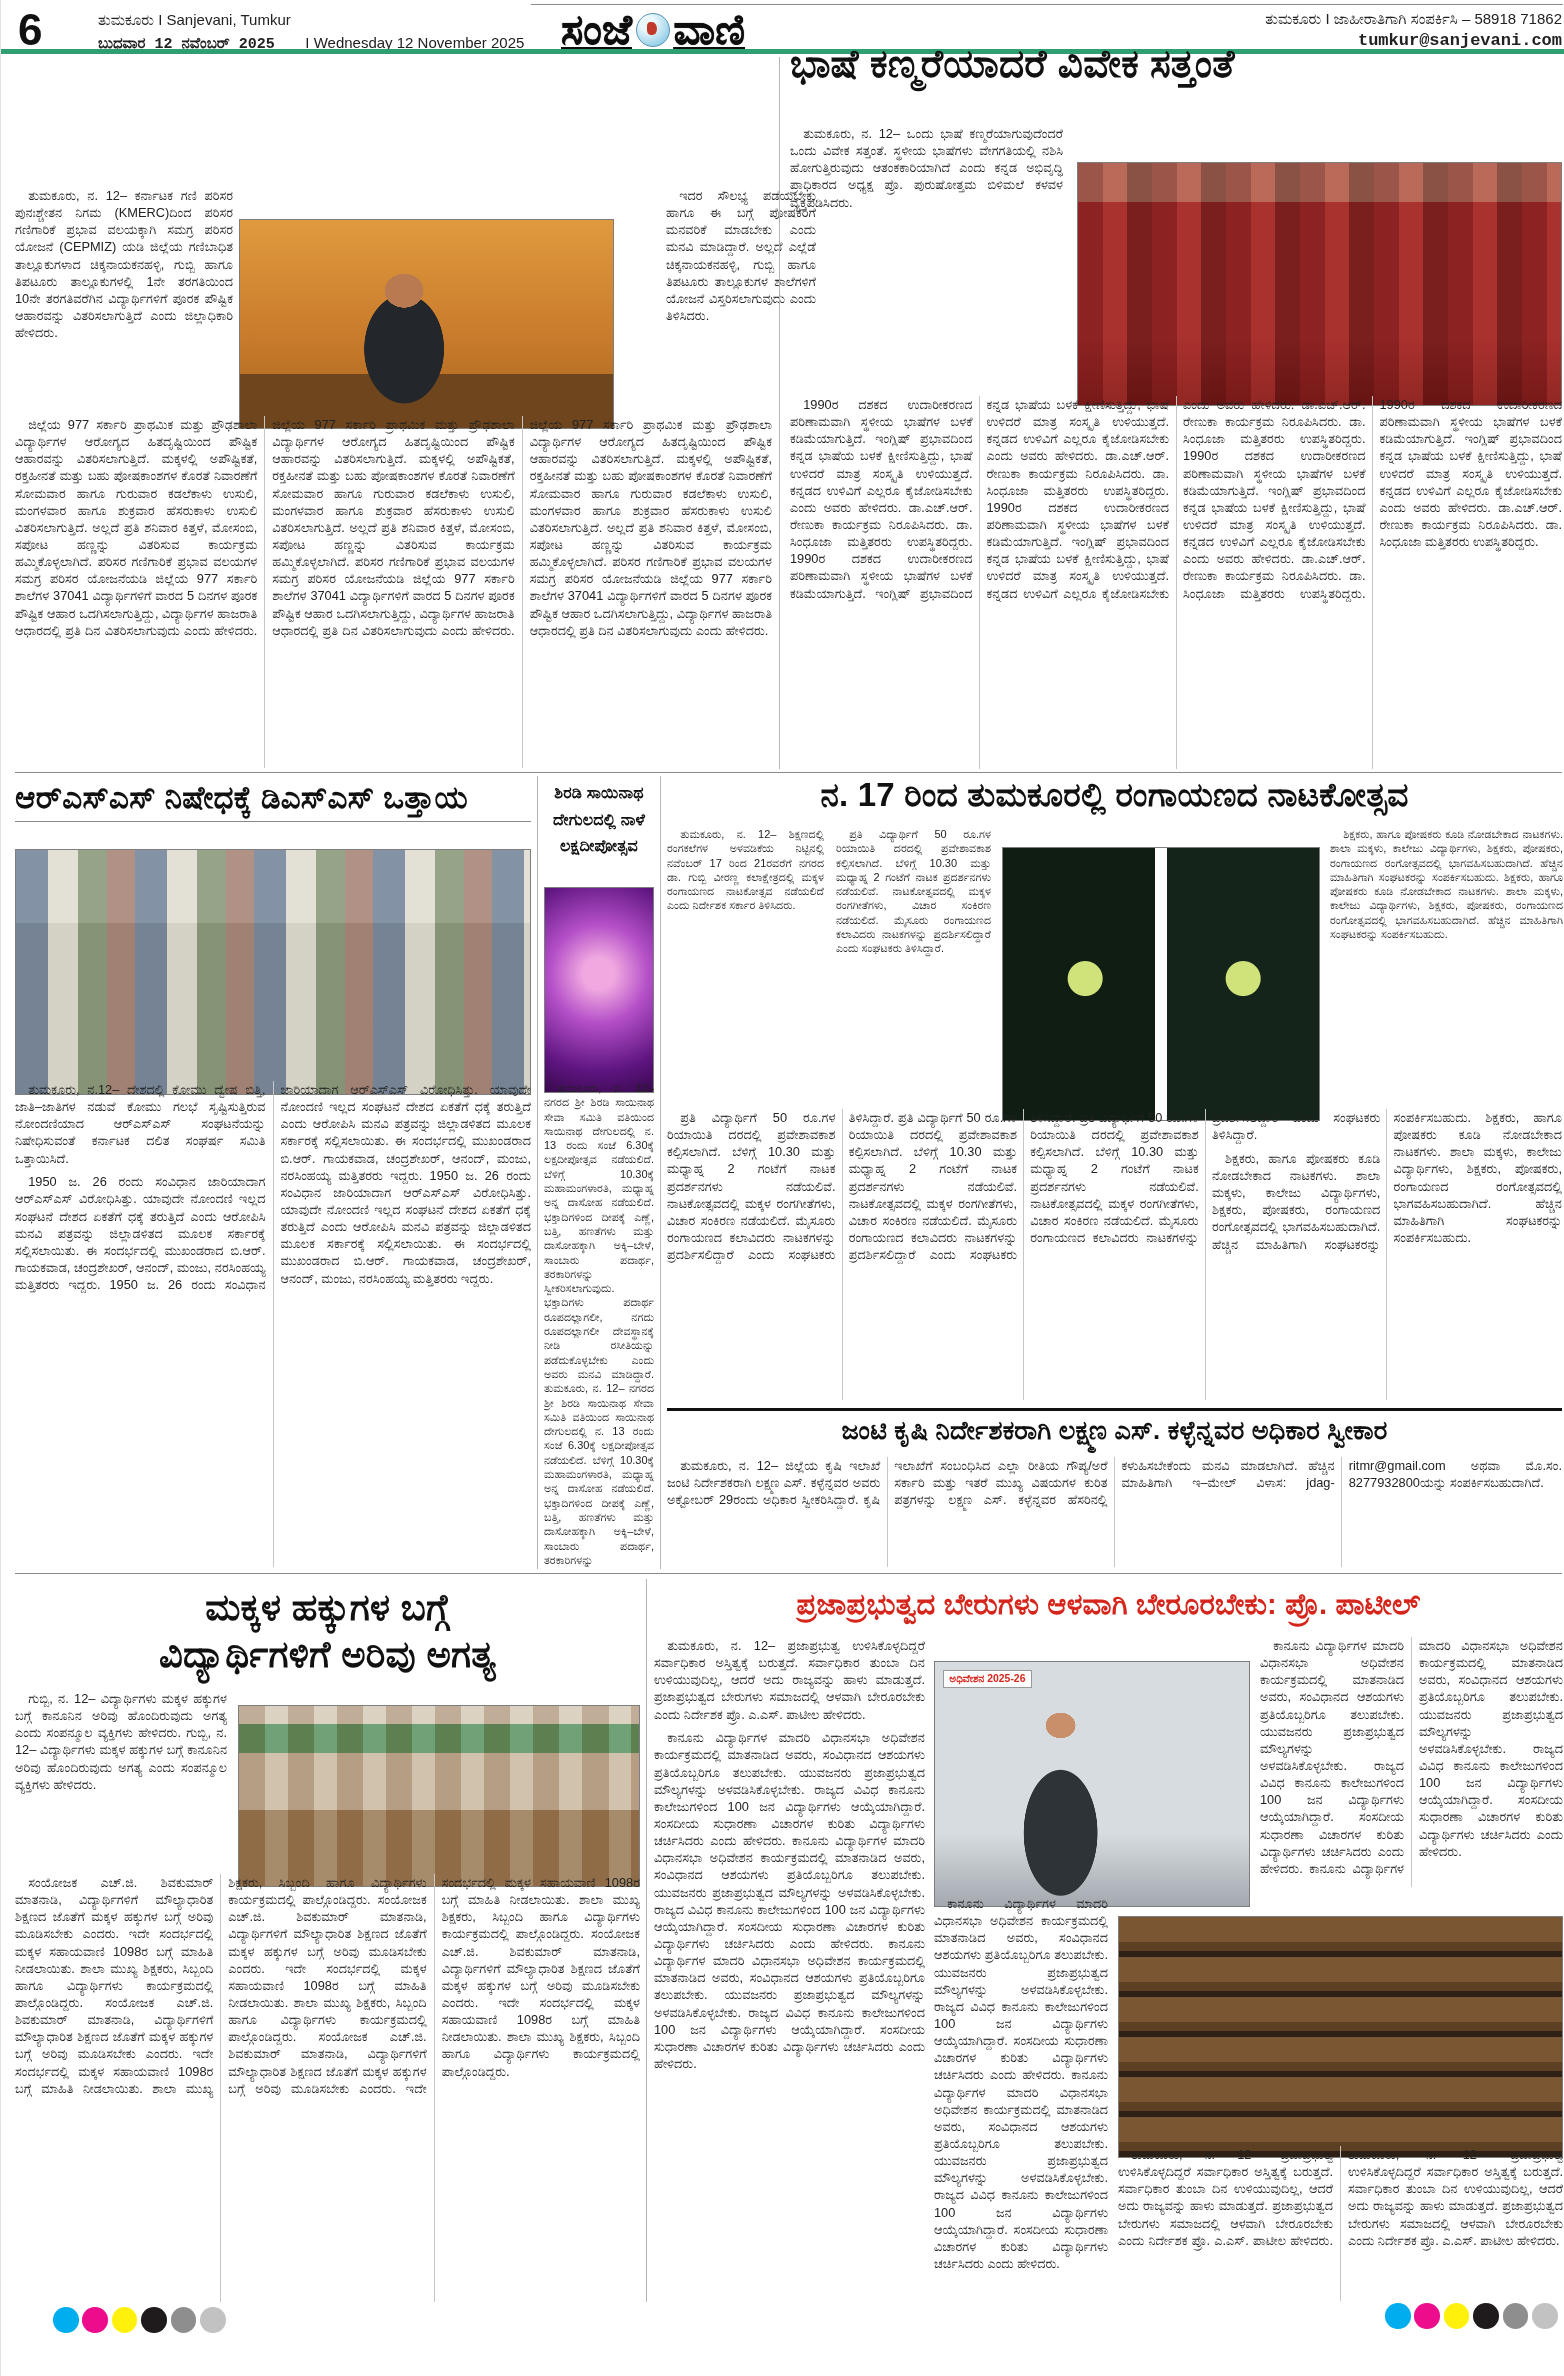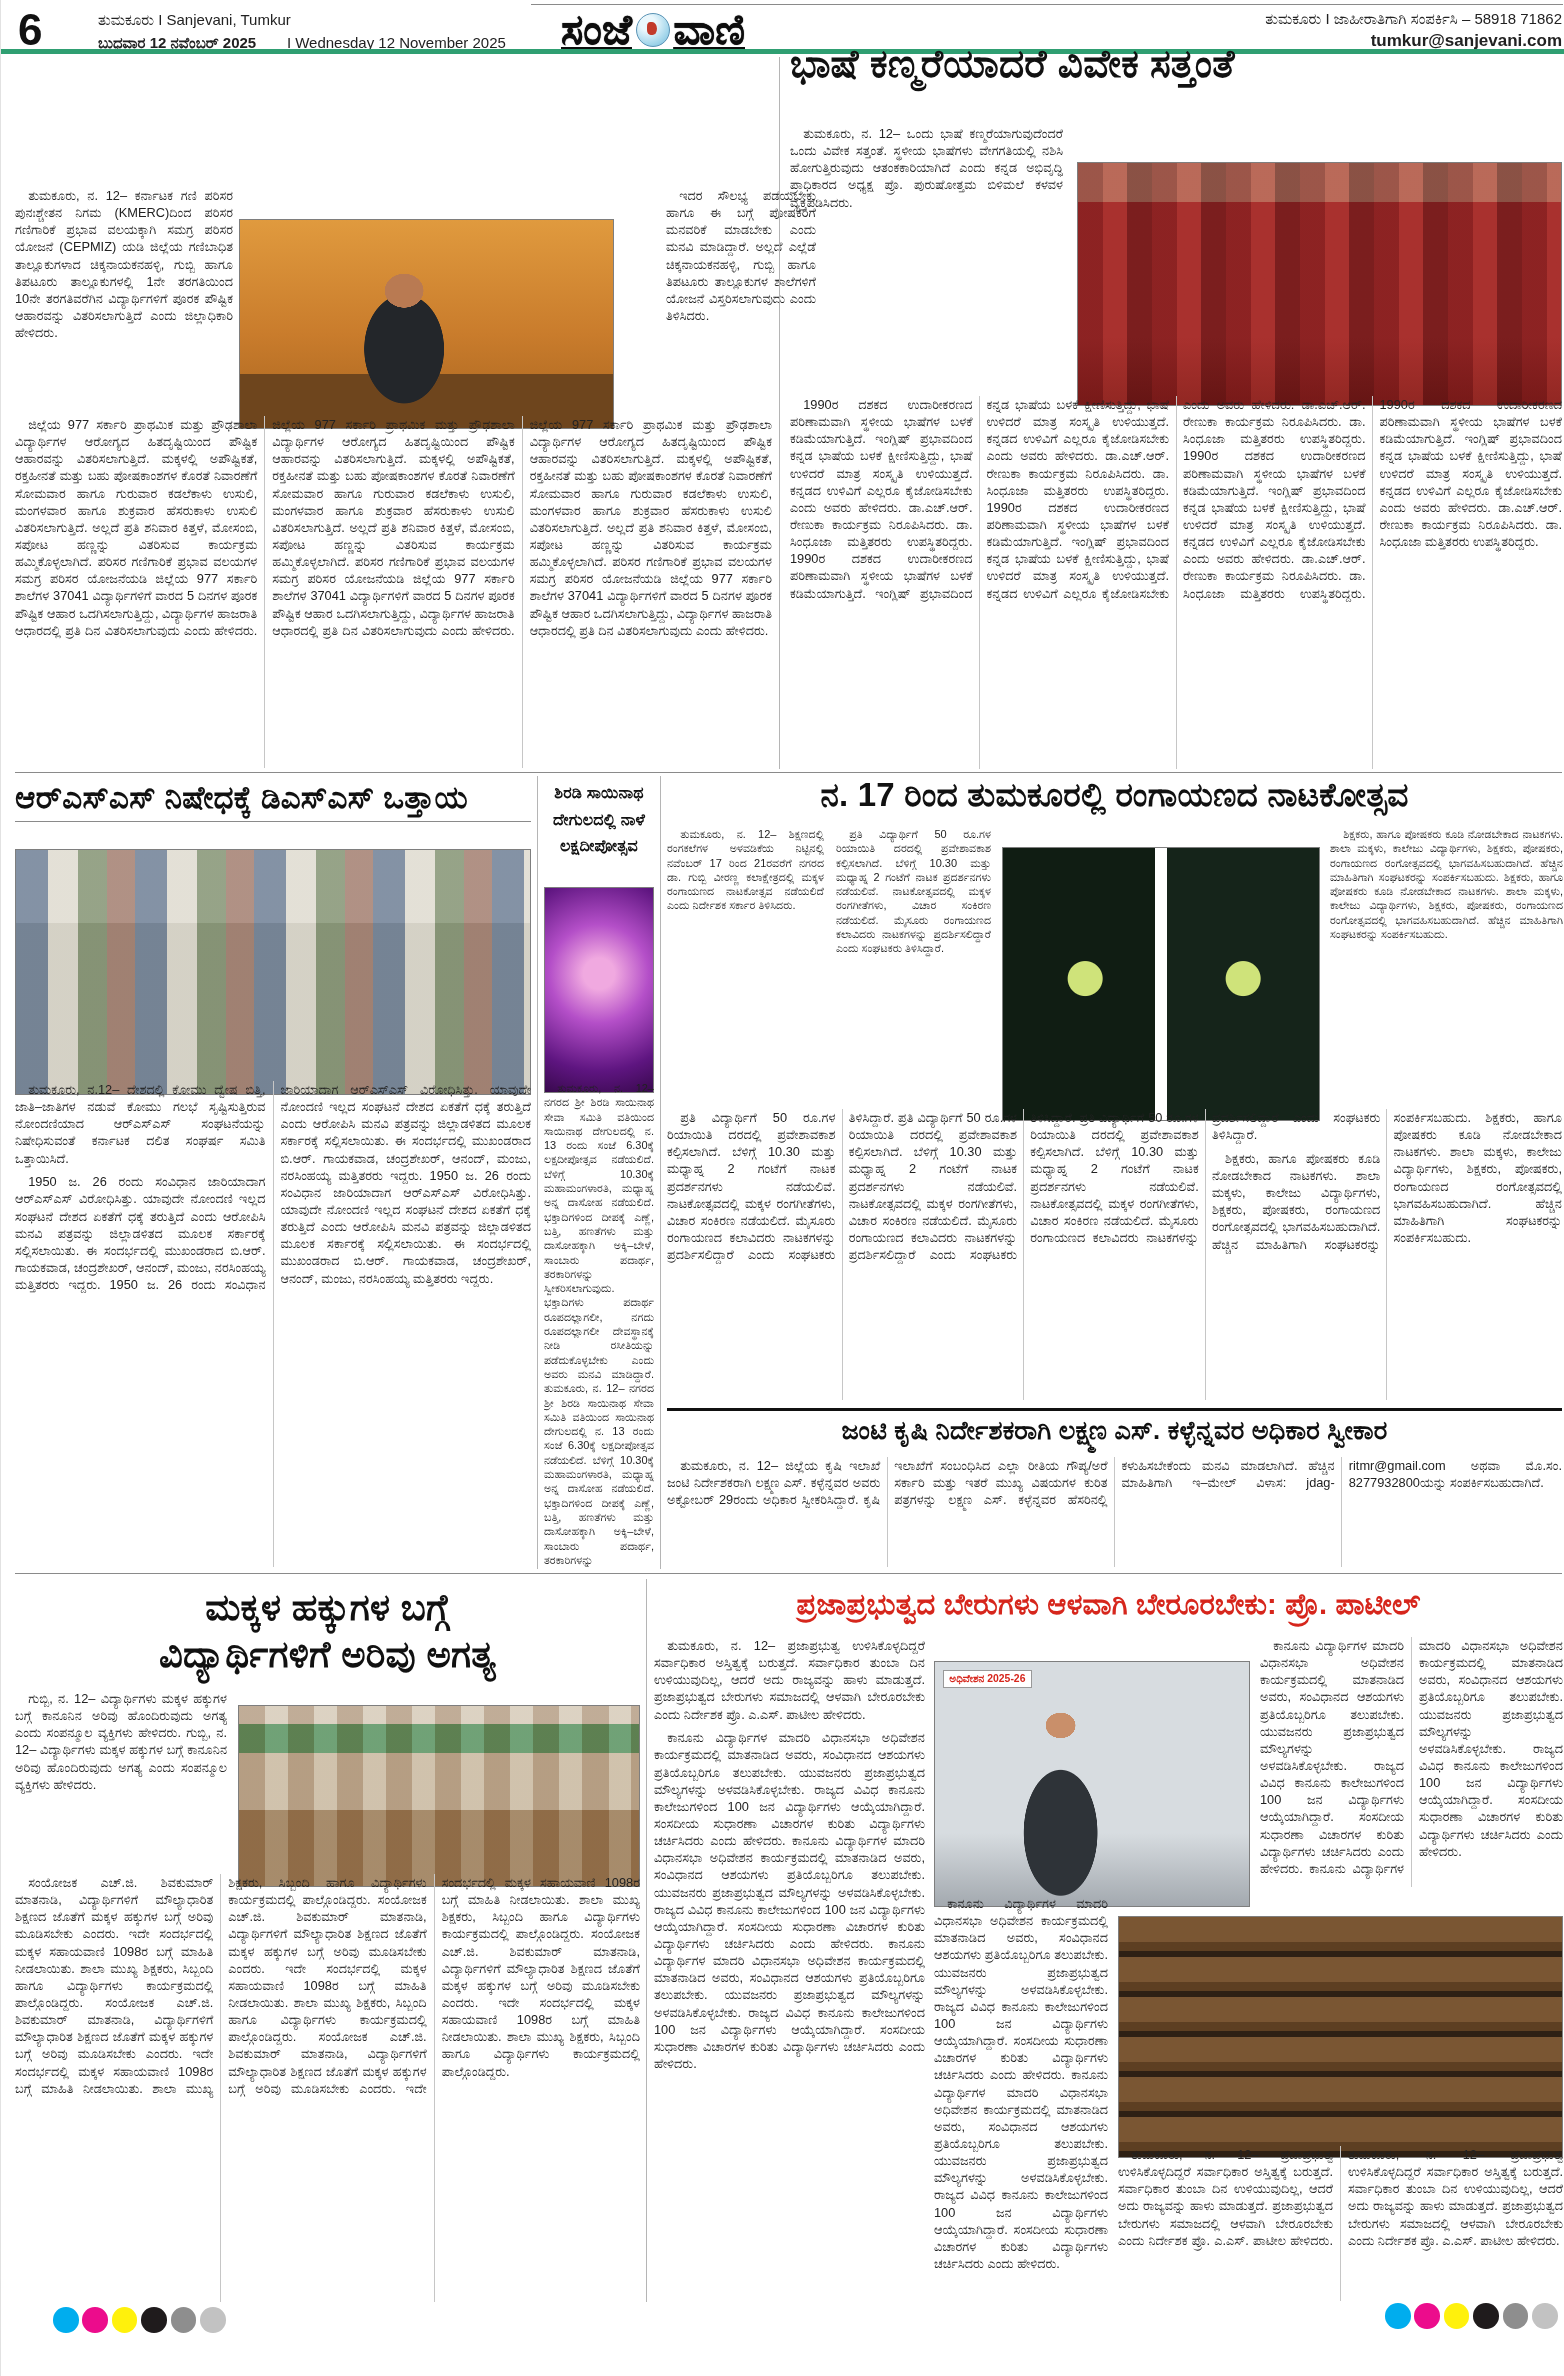--- a/index.html
+++ b/index.html
@@ -20,21 +20,21 @@
   .cols4{column-count:4;column-gap:14px;column-rule:0.9px solid #c6c6c6;}
   .cols5{column-count:5;column-gap:13.2px;column-rule:0.9px solid #c6c6c6;}
   .hline{background:#8a8a8a;height:0.9px;}
   .vline{background:#b5b5b5;width:0.9px;}
   .photo{border:0.9px solid #7e7e7e;box-sizing:border-box;margin-top:20px;}
   .headline{font-weight:bold;color:#111;letter-spacing:0.2px;}
   .center{text-align:center;}
   
   #pagenum{font-size:44px;font-weight:bold;color:#111;line-height:1;}
   .hdr-small{font-size:15px;color:#222;}
-  .hdr-bold{font-weight:bold;}
+  .hdr-bold{font-weight:bold;font-family:Liberation Mono, monospace;}
   #masthead{font-size:42px;font-weight:900;color:#0d0d0d;white-space:nowrap;display:flex;align-items:center;gap:3.8px;text-shadow:0 0 0.9px #000;text-decoration:underline;}
   .logo-circle{display:inline-block;width:32px;height:32px;border-radius:50%;
     background:radial-gradient(circle at 35% 30%,#eaf7fc 0 25%,var(--masthead-blue) 70%,#6fb4d6 100%);
     border:0.9px solid #5a93b5;position:relative;}
   .logo-circle::after{content:"";position:absolute;left:10.4px;top:8.5px;width:9.5px;height:13.2px;background:#c23a2a;border-radius:40% 60% 55% 45%;}
   #teal-rule{background:var(--rule-teal);}
   
   #band{background:var(--band-green);}
   #band .l{font-size:43px;font-weight:bold;color:#101010;line-height:61px;padding-left:24.6px;white-space:nowrap;overflow:hidden;}
   .h-lang{font-size:39px;}

